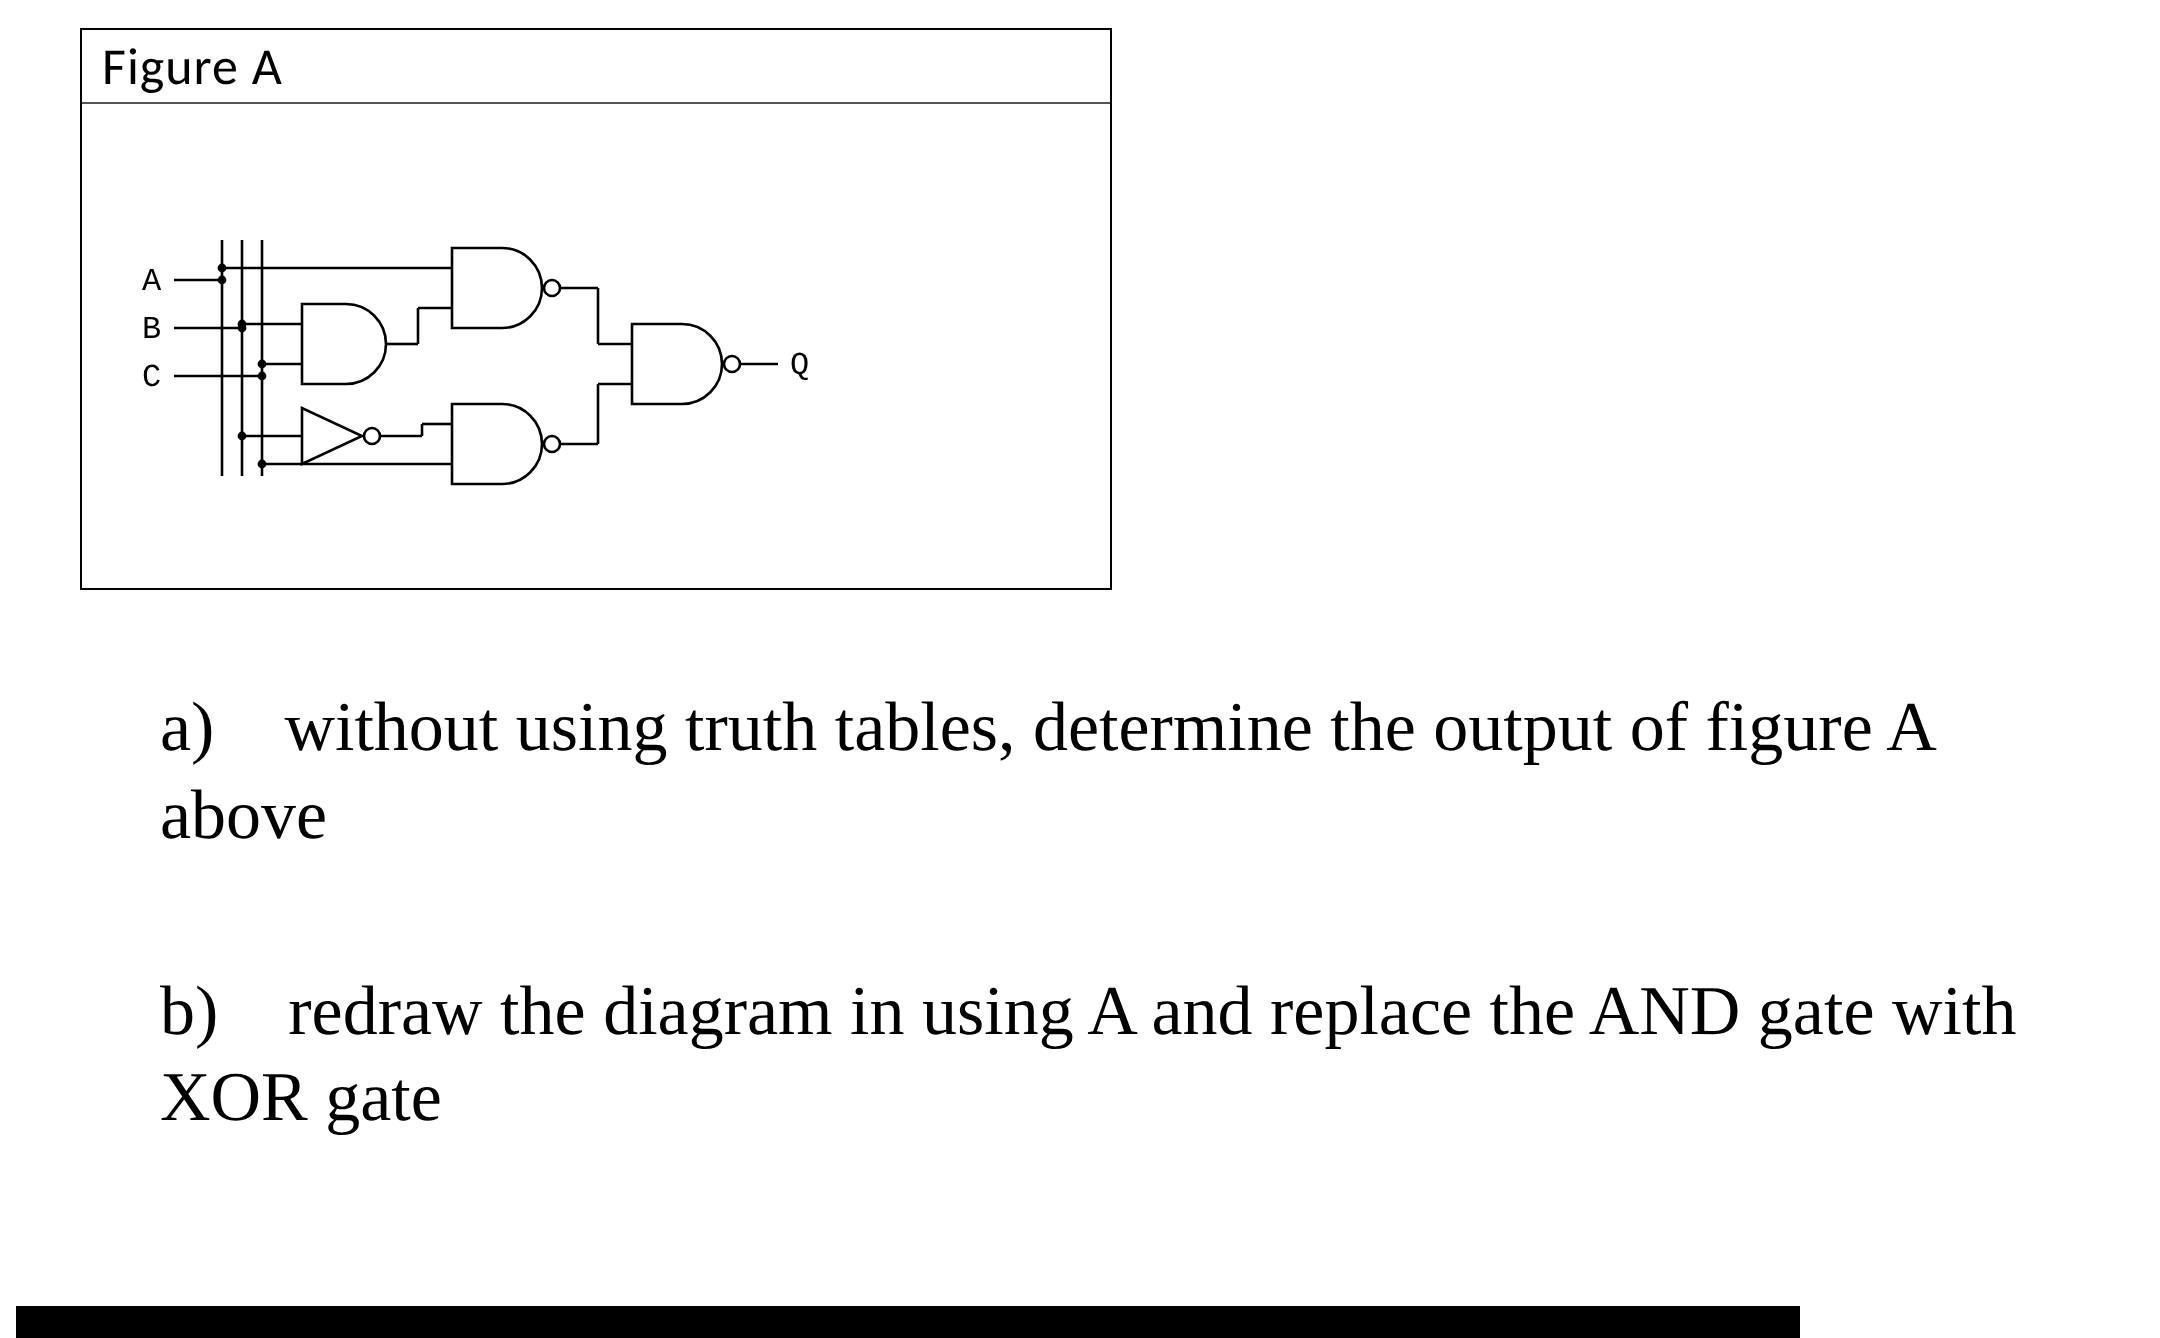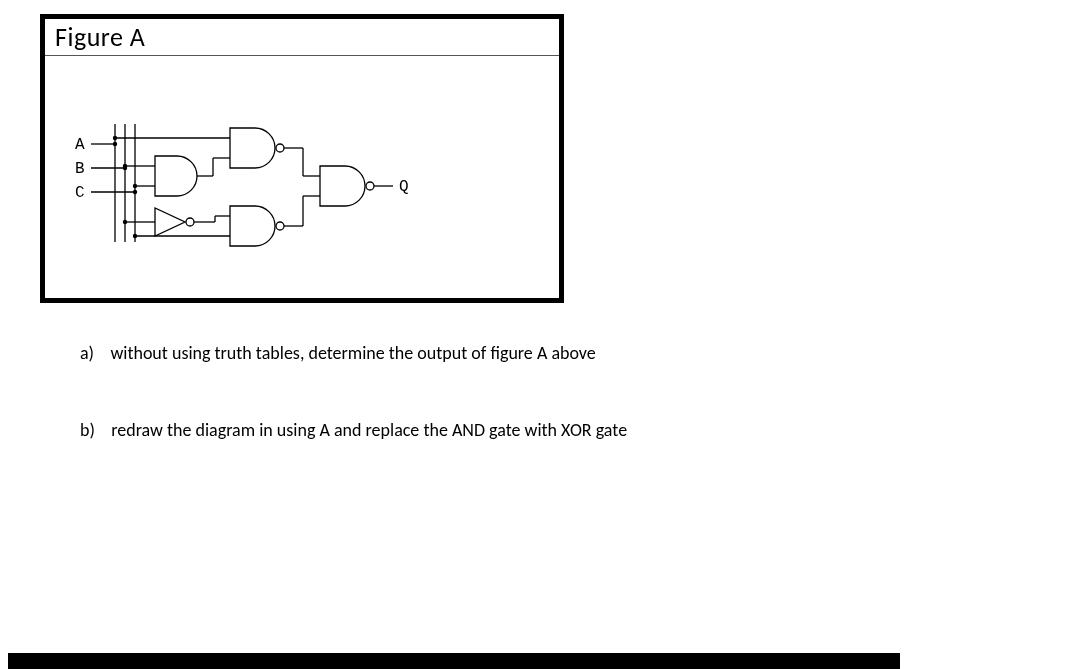--- a/index.html
+++ b/index.html
@@ -15,21 +15,21 @@
   .page {
     position: relative;
     width: 100%;
     height: 100%;
   }
   .figure-box {
     position: absolute;
     top: 14px;
     left: 40px;
     width: 514px;
-    border: 5px solid #000000;
+    border: 1px solid #000000;
     background: #fff;
   }
   .figure-title-row {
     border-bottom: 1px solid #555;
     padding: 2px 10px 2px 10px;
     font-size: 26px;
     letter-spacing: 0.5px;
   }
   .figure-body {
     position: relative;
@@ -39,22 +39,23 @@
     position: absolute;
     inset: 0;
     width: 100%;
     height: 100%;
   }
   .questions {
     position: absolute;
     top: 342px;
     left: 40px;
     right: 30px;
-    font-size: 18px;
+    font-size: 35px;
     line-height: 1.25;
+    font-family: Liberation Serif, serif;
   }
   .q-a, .q-b {
     padding-left: 40px;
     margin-bottom: 54px;
   }
   .q-c {
     padding-left: 0;
     margin-bottom: 0;
   }
   .q-label { display: inline; }

